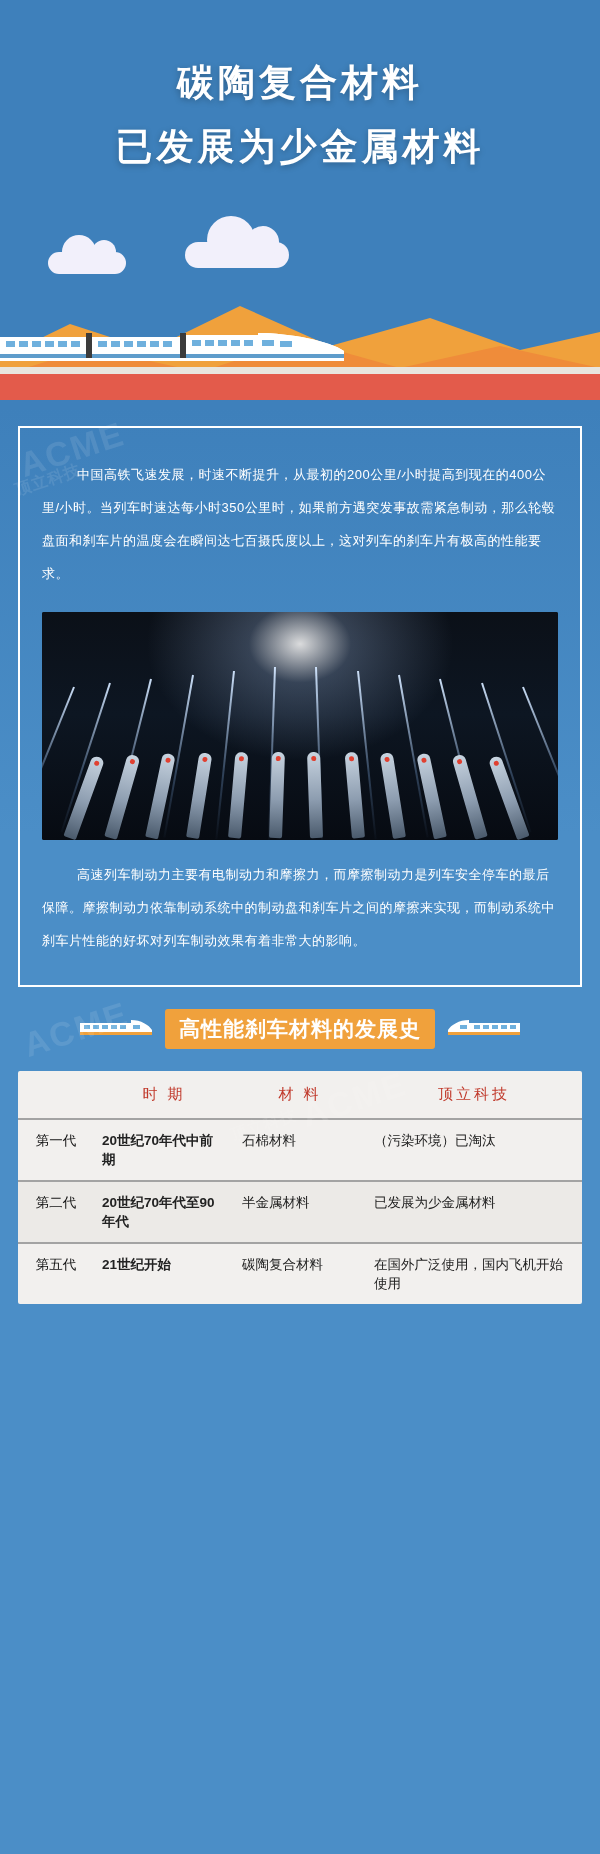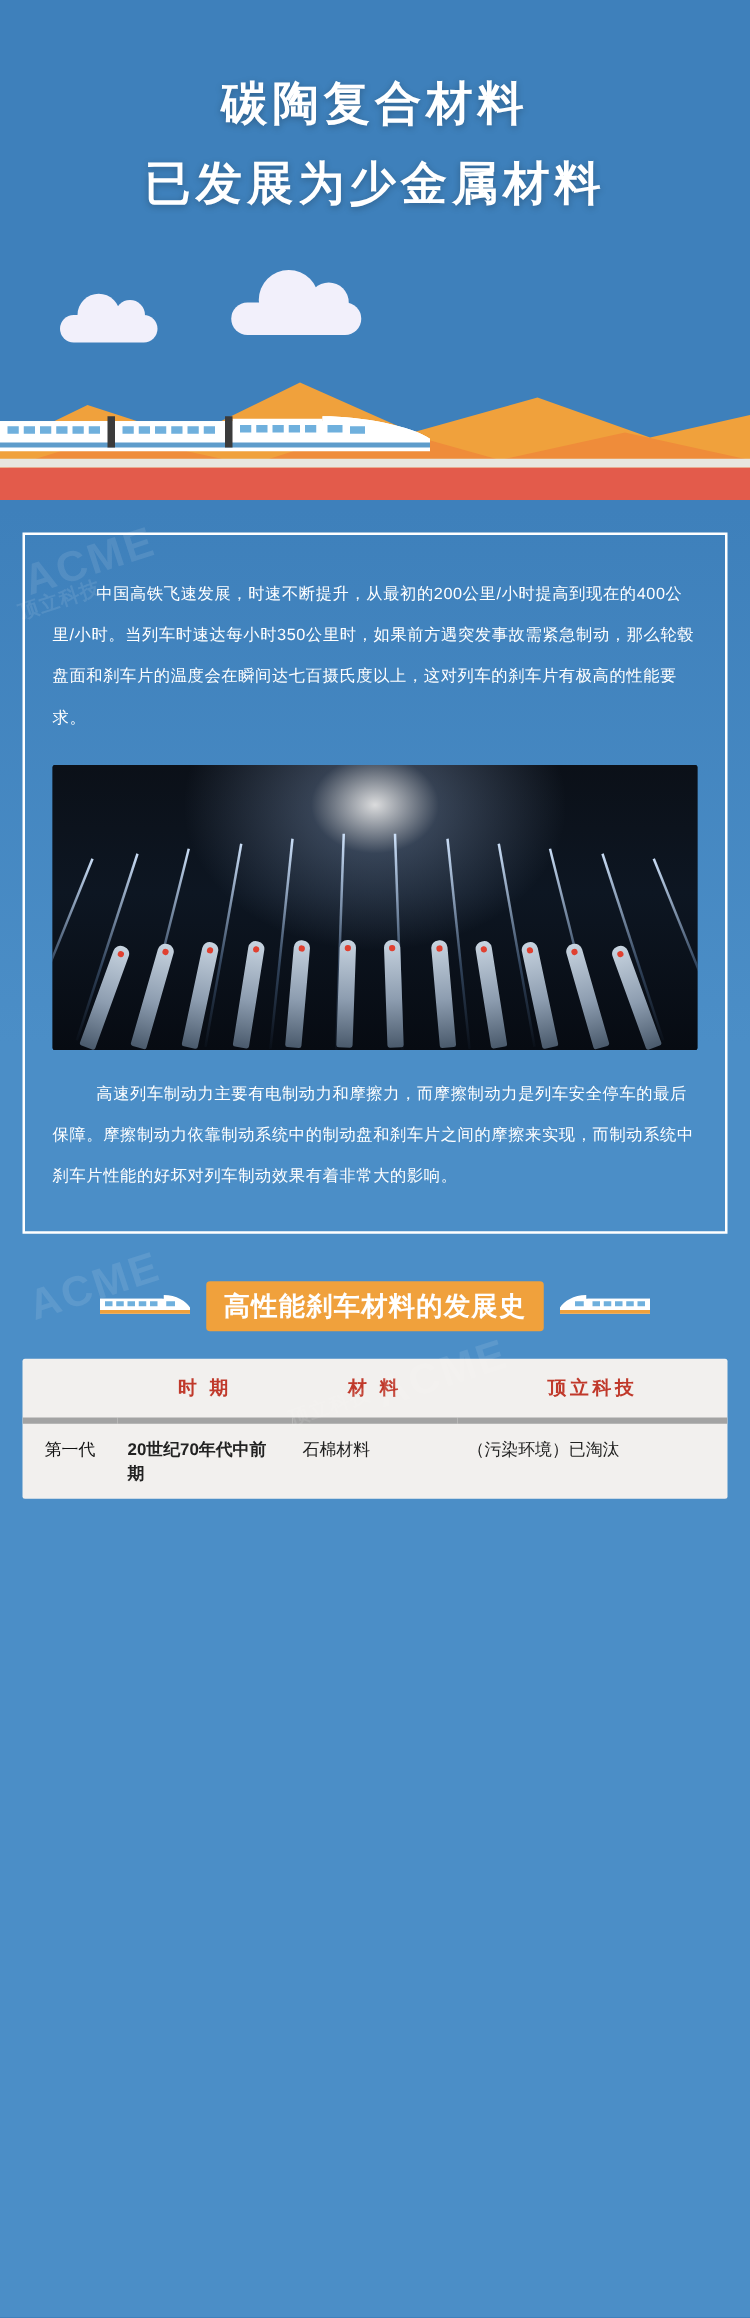--- a/index.html
+++ b/index.html
@@ -144,21 +144,21 @@
     background: #e04030;
     border-radius: 50%;
   }
 
   
   .section-head {
     display: flex;
     align-items: center;
     justify-content: center;
     gap: 12px;
-    margin-top: 38px;
+    margin-top: 22px;
   }
   .sec-title {
     background: #f0a13c;
     color: #ffffff;
     font-size: 21px;
     font-weight: bold;
     letter-spacing: 1px;
     padding: 6px 14px;
     border-radius: 3px;
     white-space: nowrap;
@@ -177,28 +177,28 @@
   }
   table {
     width: 100%;
     border-collapse: collapse;
     font-size: 13.5px;
     color: #222222;
   }
   thead th {
     color: #c0392b;
     font-size: 15px;
-    font-weight: bold;
+    font-weight: normal;
     letter-spacing: 3px;
     padding: 14px 6px;
     text-align: center;
   }
   tbody td {
     padding: 11px 8px;
-    border-top: 5px solid #a3a3a3;
+    border-top: 2px solid #a3a3a3;
     line-height: 19px;
     vertical-align: top;
   }
   tbody td.gen {
     text-align: center;
     width: 76px;
     color: #111;
   }
   tbody td.period { width: 140px; font-weight: bold; }
   tbody td.material { width: 132px; }
@@ -356,18 +356,30 @@
           <th>顶立科技</th>
         </tr>
       </thead>
       <tbody>
         <tr>
           <td class="gen">第一代</td>
           <td class="period">20世纪70年代中前期</td>
           <td class="material">石棉材料</td>
           <td>（污染环境）已淘汰</td>
         </tr>
+        <tr>
+          <td class="gen">第二代</td>
+          <td class="period">20世纪70年代至90年代</td>
+          <td class="material">半金属材料</td>
+          <td>已发展为少金属材料</td>
+        </tr>
+        <tr>
+          <td class="gen">第五代</td>
+          <td class="period">21世纪开始</td>
+          <td class="material">碳陶复合材料</td>
+          <td>在国外广泛使用，国内飞机开始使用</td>
+        </tr>
       </tbody>
     </table>
   </div>
 
   <div class="bottom-pad"></div>
 </div>
 
 </body></html>

